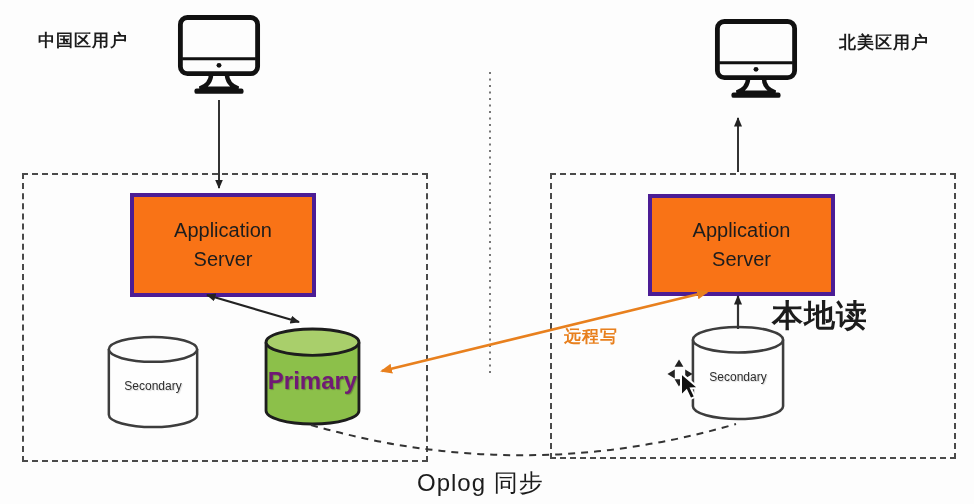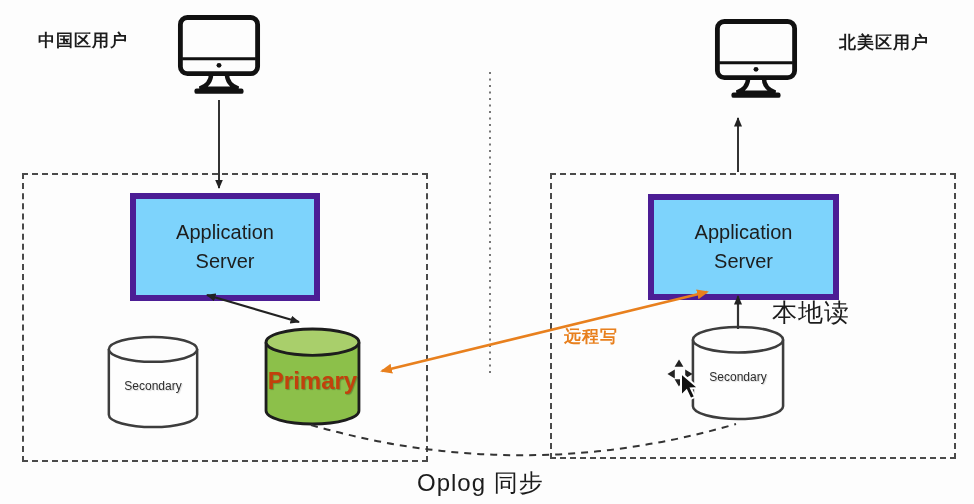--- a/index.html
+++ b/index.html
@@ -29,48 +29,48 @@
   }
   .cjk{font-size:17px;font-weight:600;letter-spacing:1px;}
   .latency{font-size:25px;font-weight:500;}
   .region-box{
     position:absolute;
     border:2px dashed var(--box-border);
     background:transparent;
   }
   .app-box{
     position:absolute;
-    border:6px solid #4c1d95;
-    background:#7dd3fc;
+    border:4px solid #4c1d95;
+    background:#f97316;
     display:flex;align-items:center;justify-content:center;
     text-align:center;
   }
   .app-box .app-label{
     font-size:20px;color:#1d1d1d;max-width:130px;line-height:1.45;
     white-space:normal;
   }
   .cylinder{position:absolute;}
   .cylinder svg{display:block;}
   .cyl-label{
     position:absolute;left:0;right:0;top:54%;
     transform:translateY(-50%);
     text-align:center;color:#2e2e2e;font-size:12px;
     text-shadow:1px 1px 1px rgba(0,0,0,0.15);
   }
   .cyl-label.primary{
-    font-size:24px;font-weight:bold;color:#c2410c;
+    font-size:24px;font-weight:bold;color:#701a75;
     text-shadow:1px 1px 1px rgba(0,0,0,0.25);
   }
   .monitor{position:absolute;}
   .overlay{
     position:absolute;left:0;top:0;width:974px;height:504px;
     pointer-events:none;
   }
   .remote-write{color:var(--orange);font-size:17px;font-weight:600;letter-spacing:1px;}
-  .local-read{font-size:25px;font-weight:400;letter-spacing:1px;}
+  .local-read{font-size:31px;font-weight:700;letter-spacing:1px;}
   .oplog{font-size:24px;font-weight:500;letter-spacing:1px;}
   .cursor{position:absolute;}
 </style>
 </head>
 <body>
 
 <div class="canvas">
 
   <div class="region-box" style="left:22px;top:173px;width:402px;height:285px;"></div>
   <div class="region-box" style="left:550px;top:173px;width:402px;height:282px;"></div>

